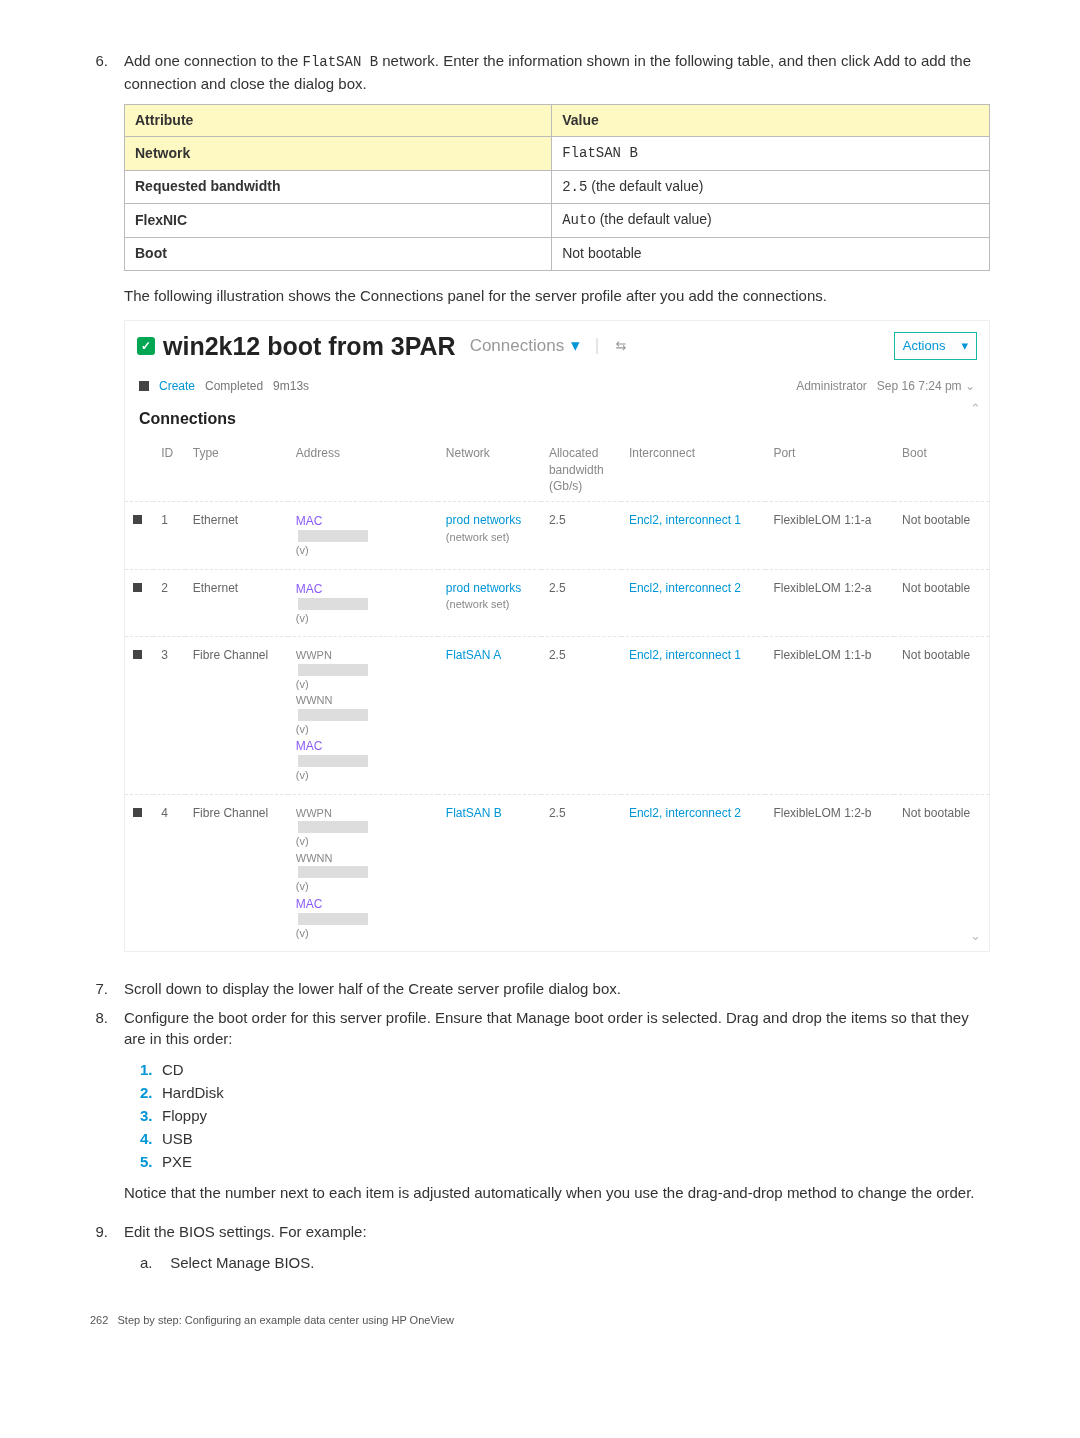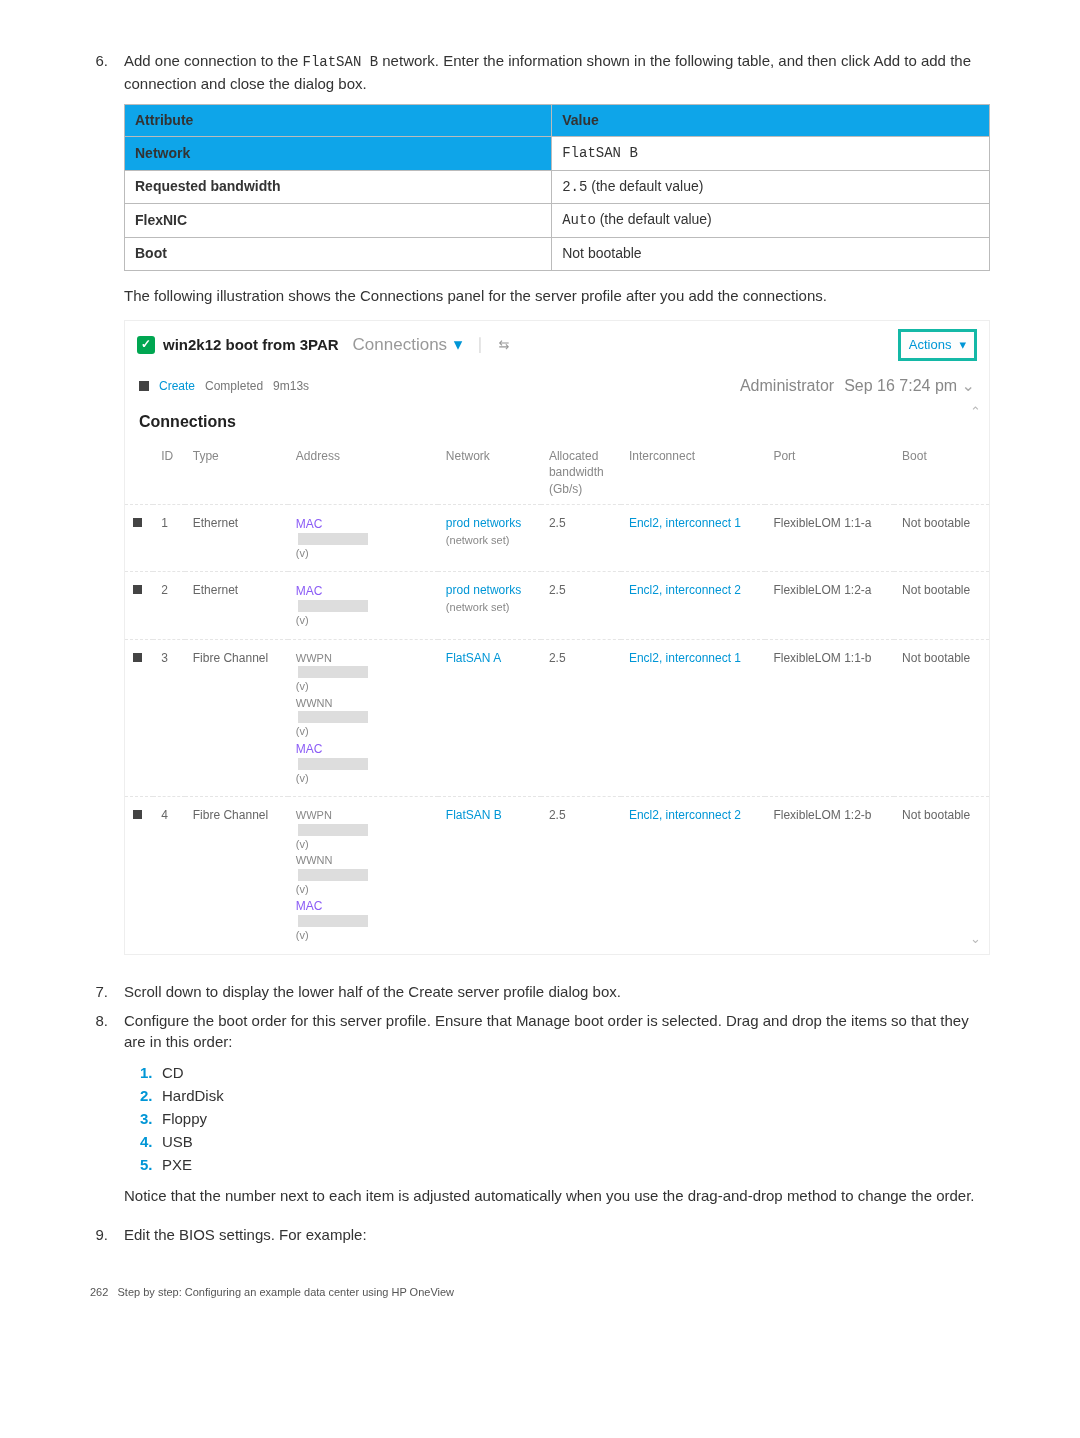--- a/index.html
+++ b/index.html
@@ -23,53 +23,53 @@
     border-collapse: collapse;
     margin: 10px 0 14px 0;
     font-size: 14px;
   }
   table.attr-table th, table.attr-table td {
     border: 1px solid #bbb;
     padding: 6px 10px;
     text-align: left;
   }
   table.attr-table th { font-weight: bold; }
-  table.attr-table tr:first-child th { background: #0ea5e9; }
+  table.attr-table tr:first-child th { background: #fef9c3; }
 
   
   .panel {
     border: 1px solid #eee;
     margin: 14px 0 18px 0;
     background: #fff;
     font-size: 13px;
     color: #555;
   }
   .panel-header {
     display: flex;
     align-items: center;
     padding: 8px 12px 4px 12px;
     gap: 8px;
   }
   .check {
     width: 18px; height: 18px; background: #00a651; border-radius: 3px;
     display: inline-flex; align-items: center; justify-content: center;
     color: #fff; font-size: 12px; font-weight: bold;
   }
-  .panel-title { font-weight: bold; font-size: 15px; color: #222; }
+  .panel-title { font-weight: bold; font-size: 25px; color: #222; }
   .panel-sub { color: #999; font-size: 17px; margin-left: 6px; }
   .panel-sub .caret { color: #0096d6; margin-left: 2px; }
   .sep { color: #ccc; margin: 0 6px; }
   .link-icon { color: #999; }
   .actions-btn {
     margin-left: auto;
-    border: 3px solid #14b8a6;
+    border: 1px solid #14b8a6;
     padding: 4px 8px;
     color: #0096d6;
     font-size: 13px;
-    display: inline-flex; align-items: center; gap: 8px;
+    display: inline-flex; align-items: center; gap: 16px;
     background: #fdfdfd;
   }
   .status-row {
     display: flex; align-items: center;
     padding: 10px 14px;
     font-size: 12px;
     color: #777;
     gap: 10px;
     justify-content: space-between;
   }
@@ -91,21 +91,21 @@
   .netlink { color:#0096d6; }
   .panel-inner { position:relative; }
   .scroll-down { position:absolute; right:8px; bottom:6px; color:#bbb;}
   .scroll-up-caret { position:absolute; right:8px; color:#bbb; }
 
   ol.boot-order { list-style: none; padding-left: 16px; margin: 4px 0 10px 0;}
   ol.boot-order li { margin: 2px 0; font-size:15px;}
   ol.boot-order li .on { color:#0096d6; font-weight:bold; display:inline-block; width:22px;}
   .subletter { display:inline-block; width:26px; }
   .footer { font-size:11px; color:#555; margin-top:30px; }
-  .status-right { color:#888; font-size:16px; display:flex; gap:10px; align-items:center;}
+  .status-right { color:#888; font-size:12px; display:flex; gap:10px; align-items:center;}
   .timestamp-caret{color:#aaa;}
 </style>
 </head>
 <body>
 
 <div class="step-row">
   <div class="step-num">6.</div>
   <div class="step-body">
     <p>
       <span>Add one connection to the </span><code class="mono">FlatSAN B</code><span> network. Enter the information shown in the following table, and then click </span><b>Add</b><span> to add the connection and close the dialog box.</span>
@@ -268,18 +268,22 @@
         <li><span class="on">5.</span><span>PXE</span></li>
       </ol>
     <p style="margin-top:6px;">Notice that the number next to each item is adjusted automatically when you use the drag-and-drop method to change the order.</p>
   </div>
 </div>
 
 <div class="step-row">
   <div class="step-num">9.</div>
   <div class="step-body">
     <p>Edit the BIOS settings. For example:</p>
+    <p style="padding-left:16px;margin-top:4px;">
+      <span class="subletter">a.</span>
+      <span>Select </span><b>Manage BIOS</b><span>.</span>
+    </p>
   </div>
 </div>
 
 <div class="footer">
   <span>262</span>&nbsp;&nbsp;&nbsp;<span>Step by step: Configuring an example data center using HP OneView</span>
 </div>
 
 </body></html>

